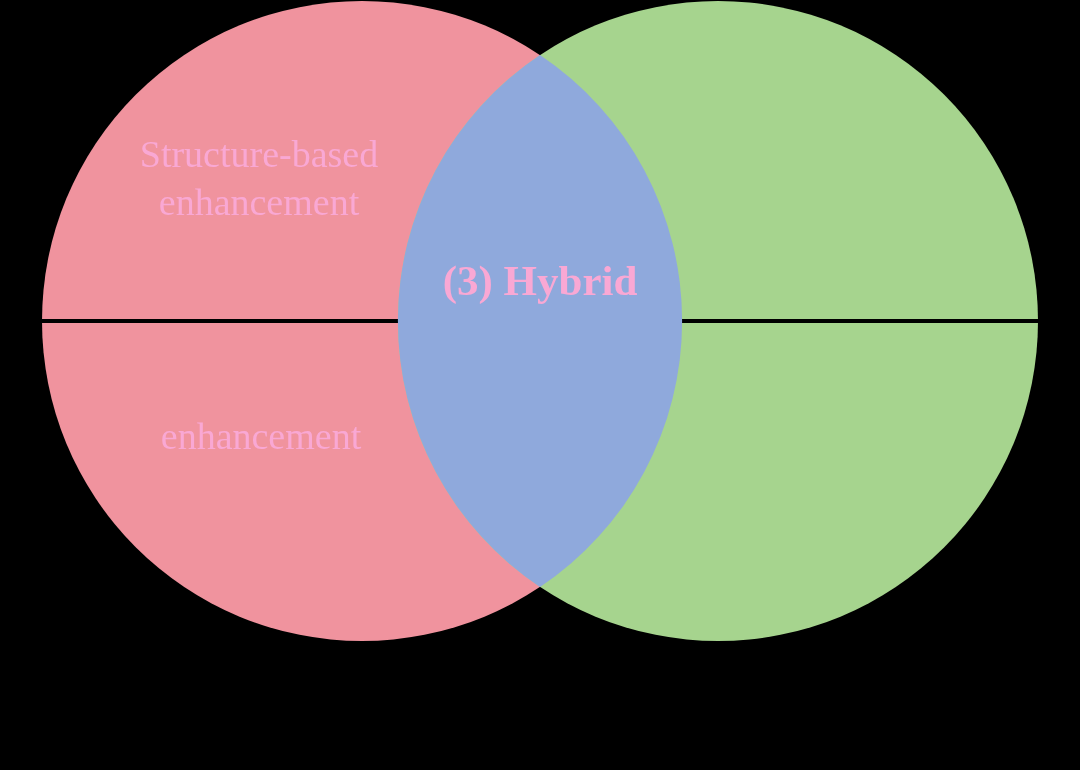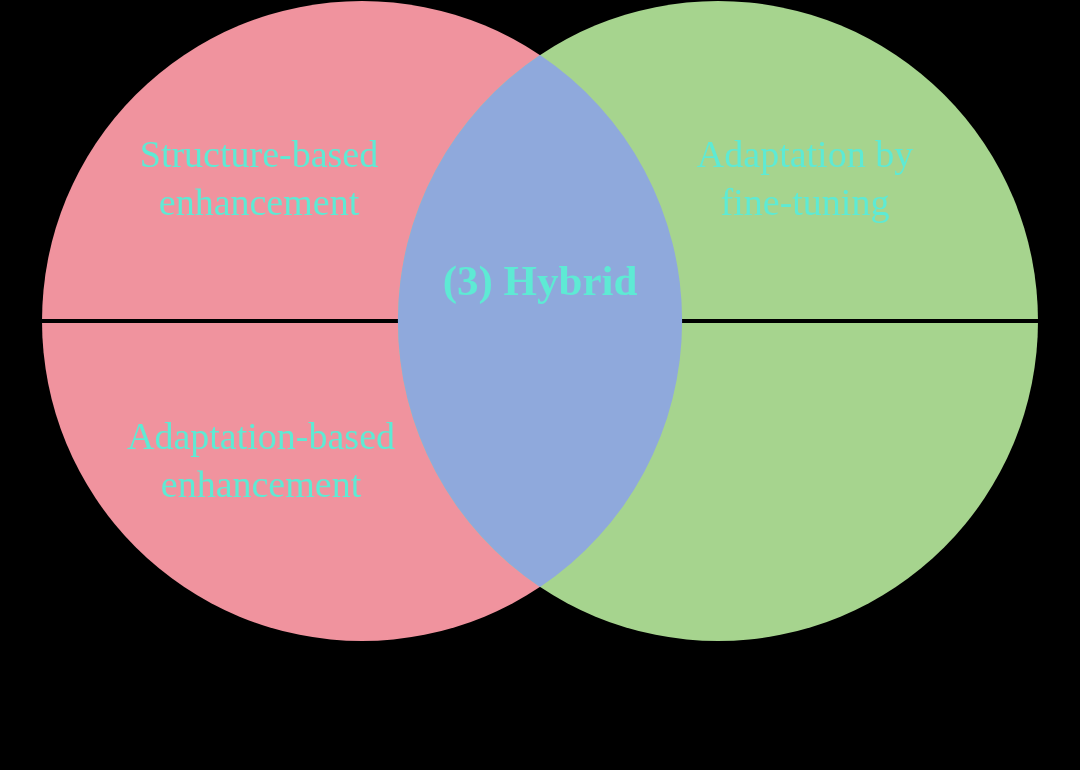--- a/index.html
+++ b/index.html
@@ -18,21 +18,21 @@
   .stage svg {
     position: absolute;
     left: 0;
     top: 0;
     display: block;
   }
   .label {
     position: absolute;
     transform: translateX(-50%);
     text-align: center;
-    color: #5eead4;
+    color: #f9a8d4;
     font-size: 38px;
     line-height: 48px;
     white-space: nowrap;
   }
   .label span { display: block; }
   .label.hybrid {
     font-size: 43px;
     line-height: 50px;
     font-weight: bold;
     text-align: right;
@@ -54,27 +54,22 @@
     <line x1="40" y1="321" x2="398" y2="321" stroke-width="4" stroke="#000000"></line>
     <line x1="682" y1="321" x2="1040" y2="321" stroke-width="4" stroke="#000000"></line>
     <path d="M 540 55 A 320 320 0 0 0 540 587 A 320 320 0 0 0 540 55 Z" fill="#8FA9DC"></path>
   </svg>
 
   <div class="label pos-top-left">
     <span>Structure-based</span>
     <span>enhancement</span>
   </div>
 
-  <div class="label pos-top-right">
-    <span>Adaptation by</span>
-    <span>fine-tuning</span>
-  </div>
 
   <div class="label pos-bottom-left">
-    <span>Adaptation-based</span>
     <span>enhancement</span>
   </div>
 
 
   <div class="label hybrid pos-center">
     <span>(3) Hybrid</span>
   </div>
 
 </div>
 

